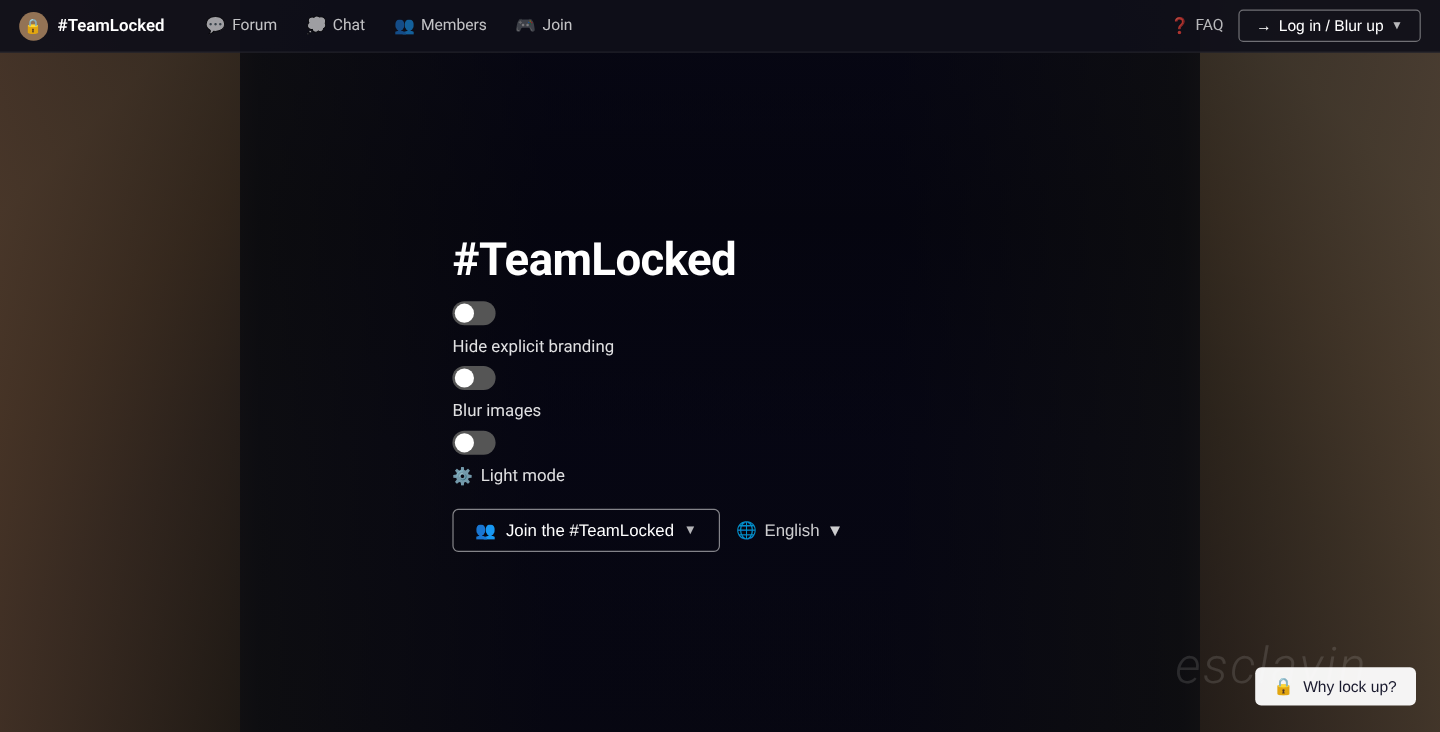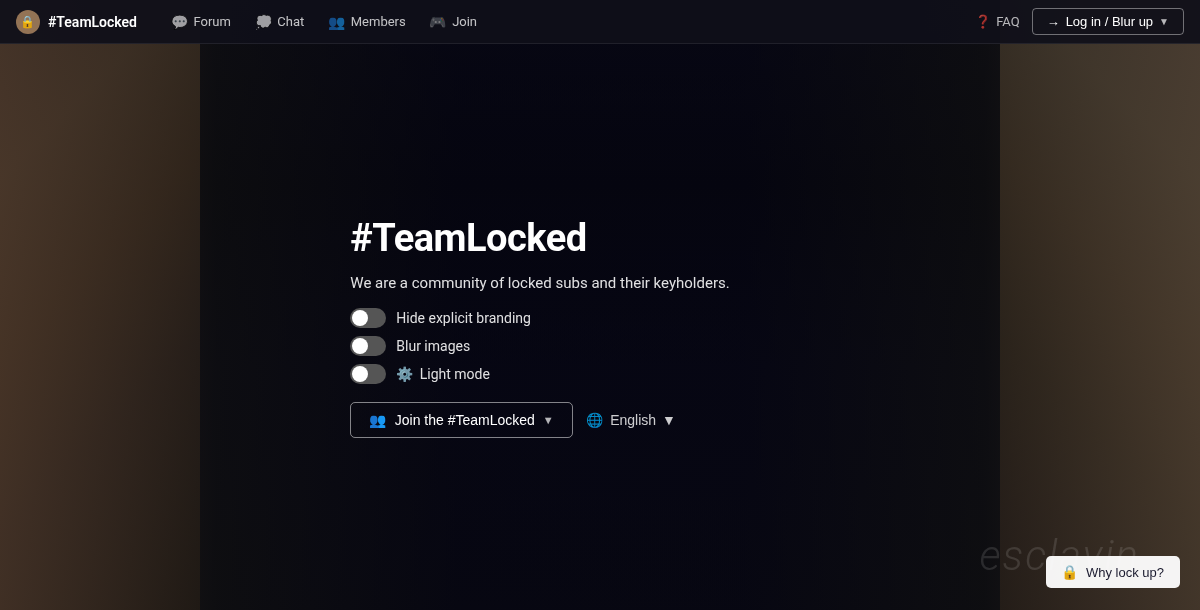--- a/index.html
+++ b/index.html
@@ -163,23 +163,24 @@
     .hero-description {
       font-size: 15px;
       color: rgba(255,255,255,0.85);
       line-height: 1.6;
       margin-bottom: 22px;
     }
 
     
     .toggle-row {
       display: flex;
-      align-items: center;
+      align-items: flex-start;
       gap: 10px;
       margin-bottom: 8px;
+      flex-direction: column;
     }
     .toggle {
       width: 36px;
       height: 20px;
       background: #555;
       border-radius: 10px;
       position: relative;
       cursor: pointer;
       flex-shrink: 0;
     }
@@ -310,21 +311,20 @@
       <span>→</span>
       <span>Log in / Blur up</span>
       <span class="btn-login-chevron">▼</span>
     </button>
   </div>
 </nav>
 
 <div class="main-content">
   <div class="hero-panel">
     <h1 class="hero-title">#TeamLocked</h1>
-    <p class="hero-subtitle">We are a community of locked subs and their keyholders.</p>
 
     <div class="toggle-row">
       <div class="toggle"></div>
       <span class="toggle-label">Hide explicit branding</span>
     </div>
 
     <div class="toggle-row">
       <div class="toggle"></div>
       <span class="toggle-label">Blur images</span>
     </div>

